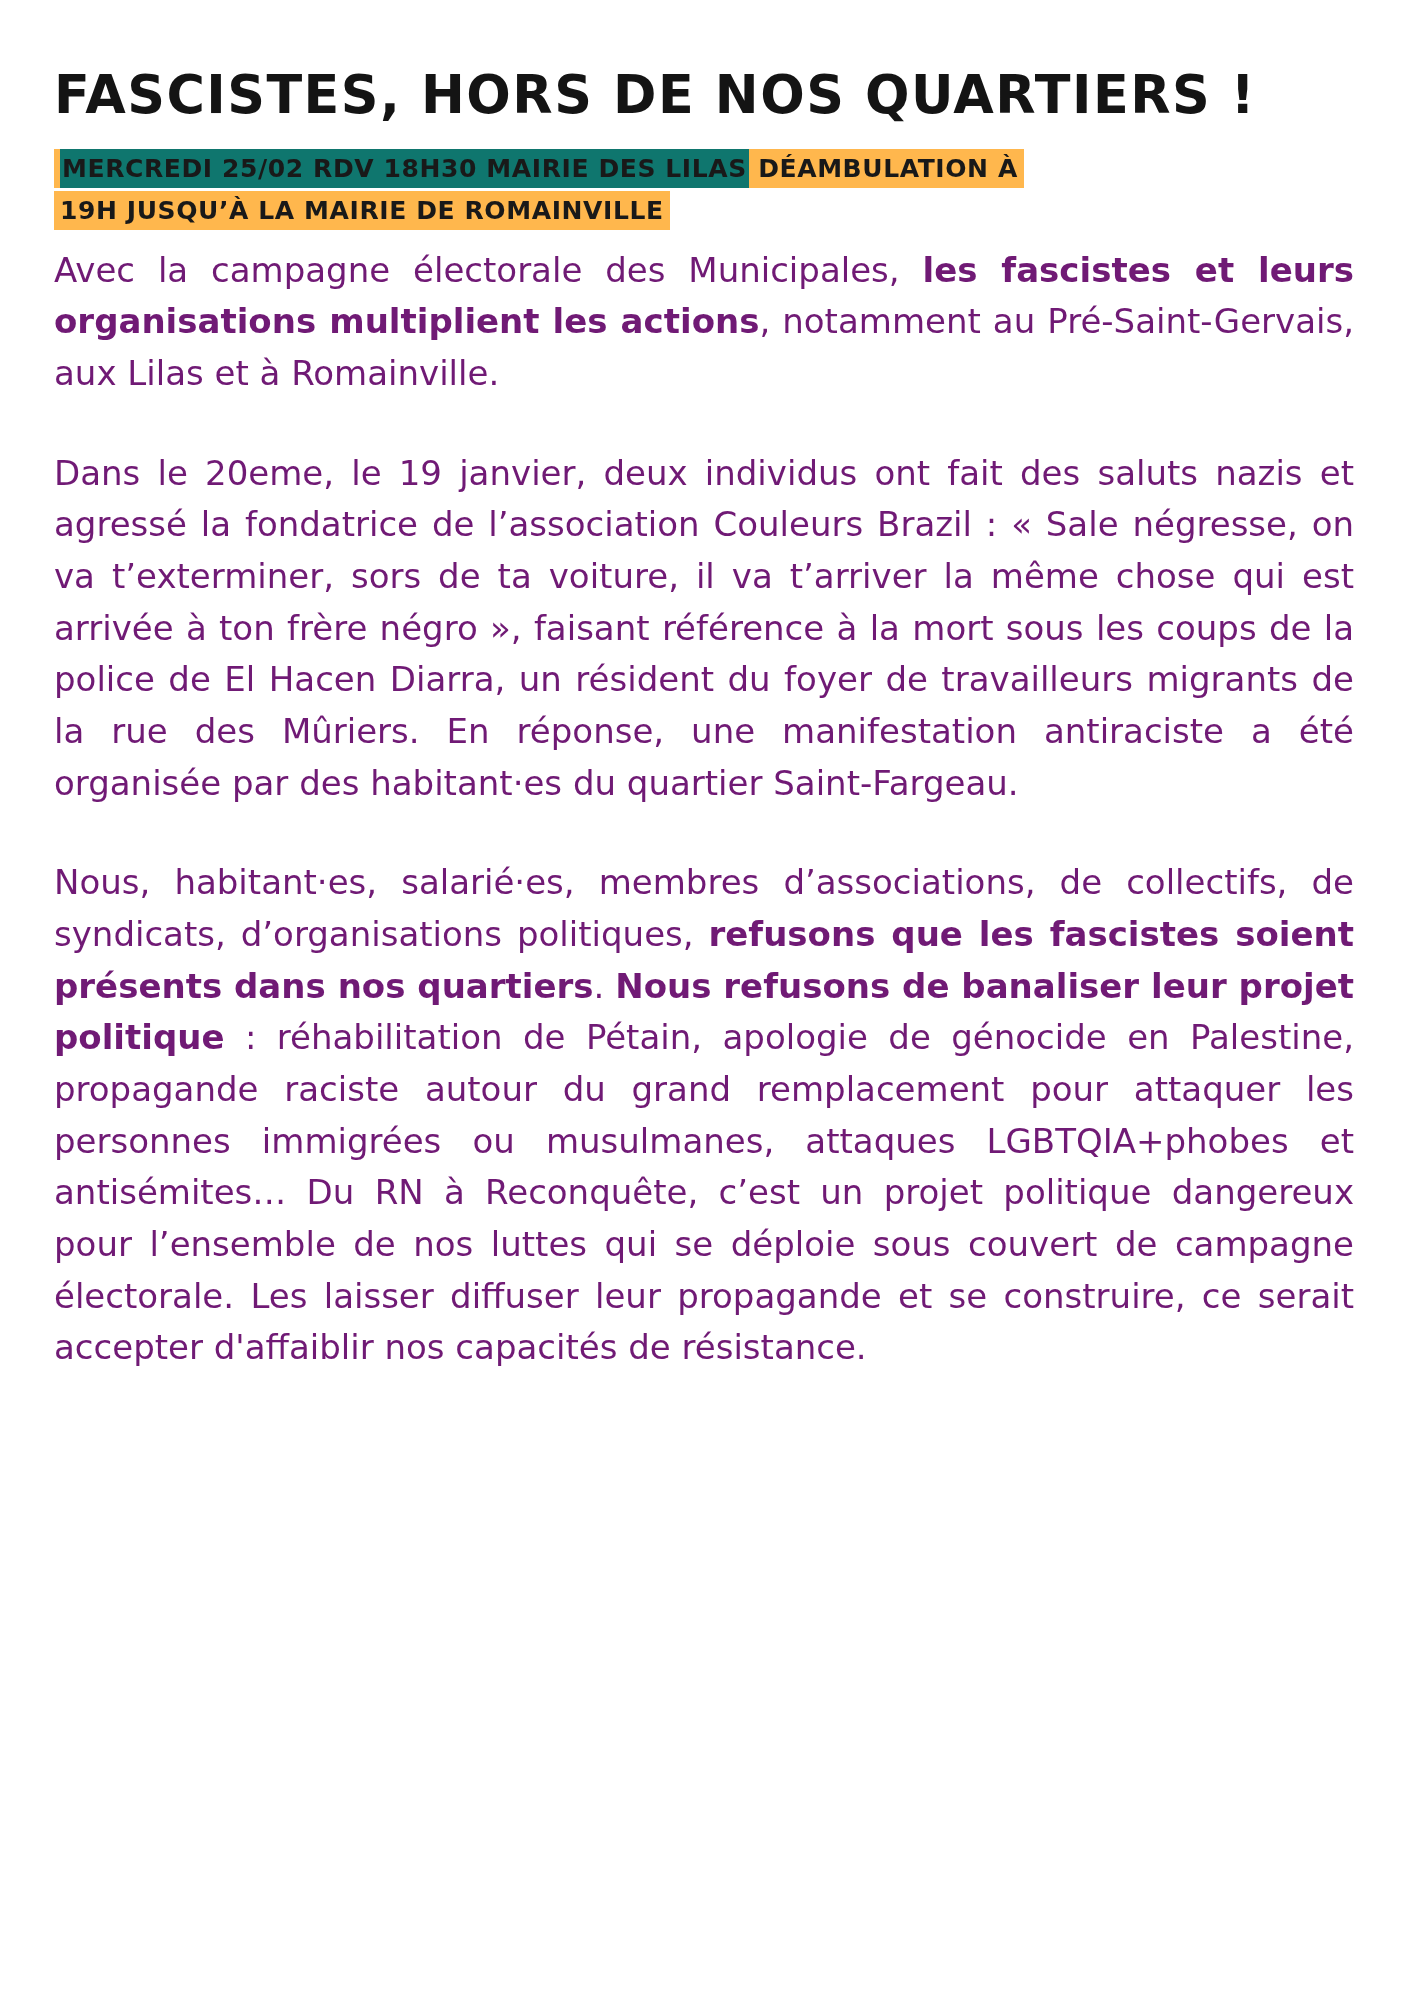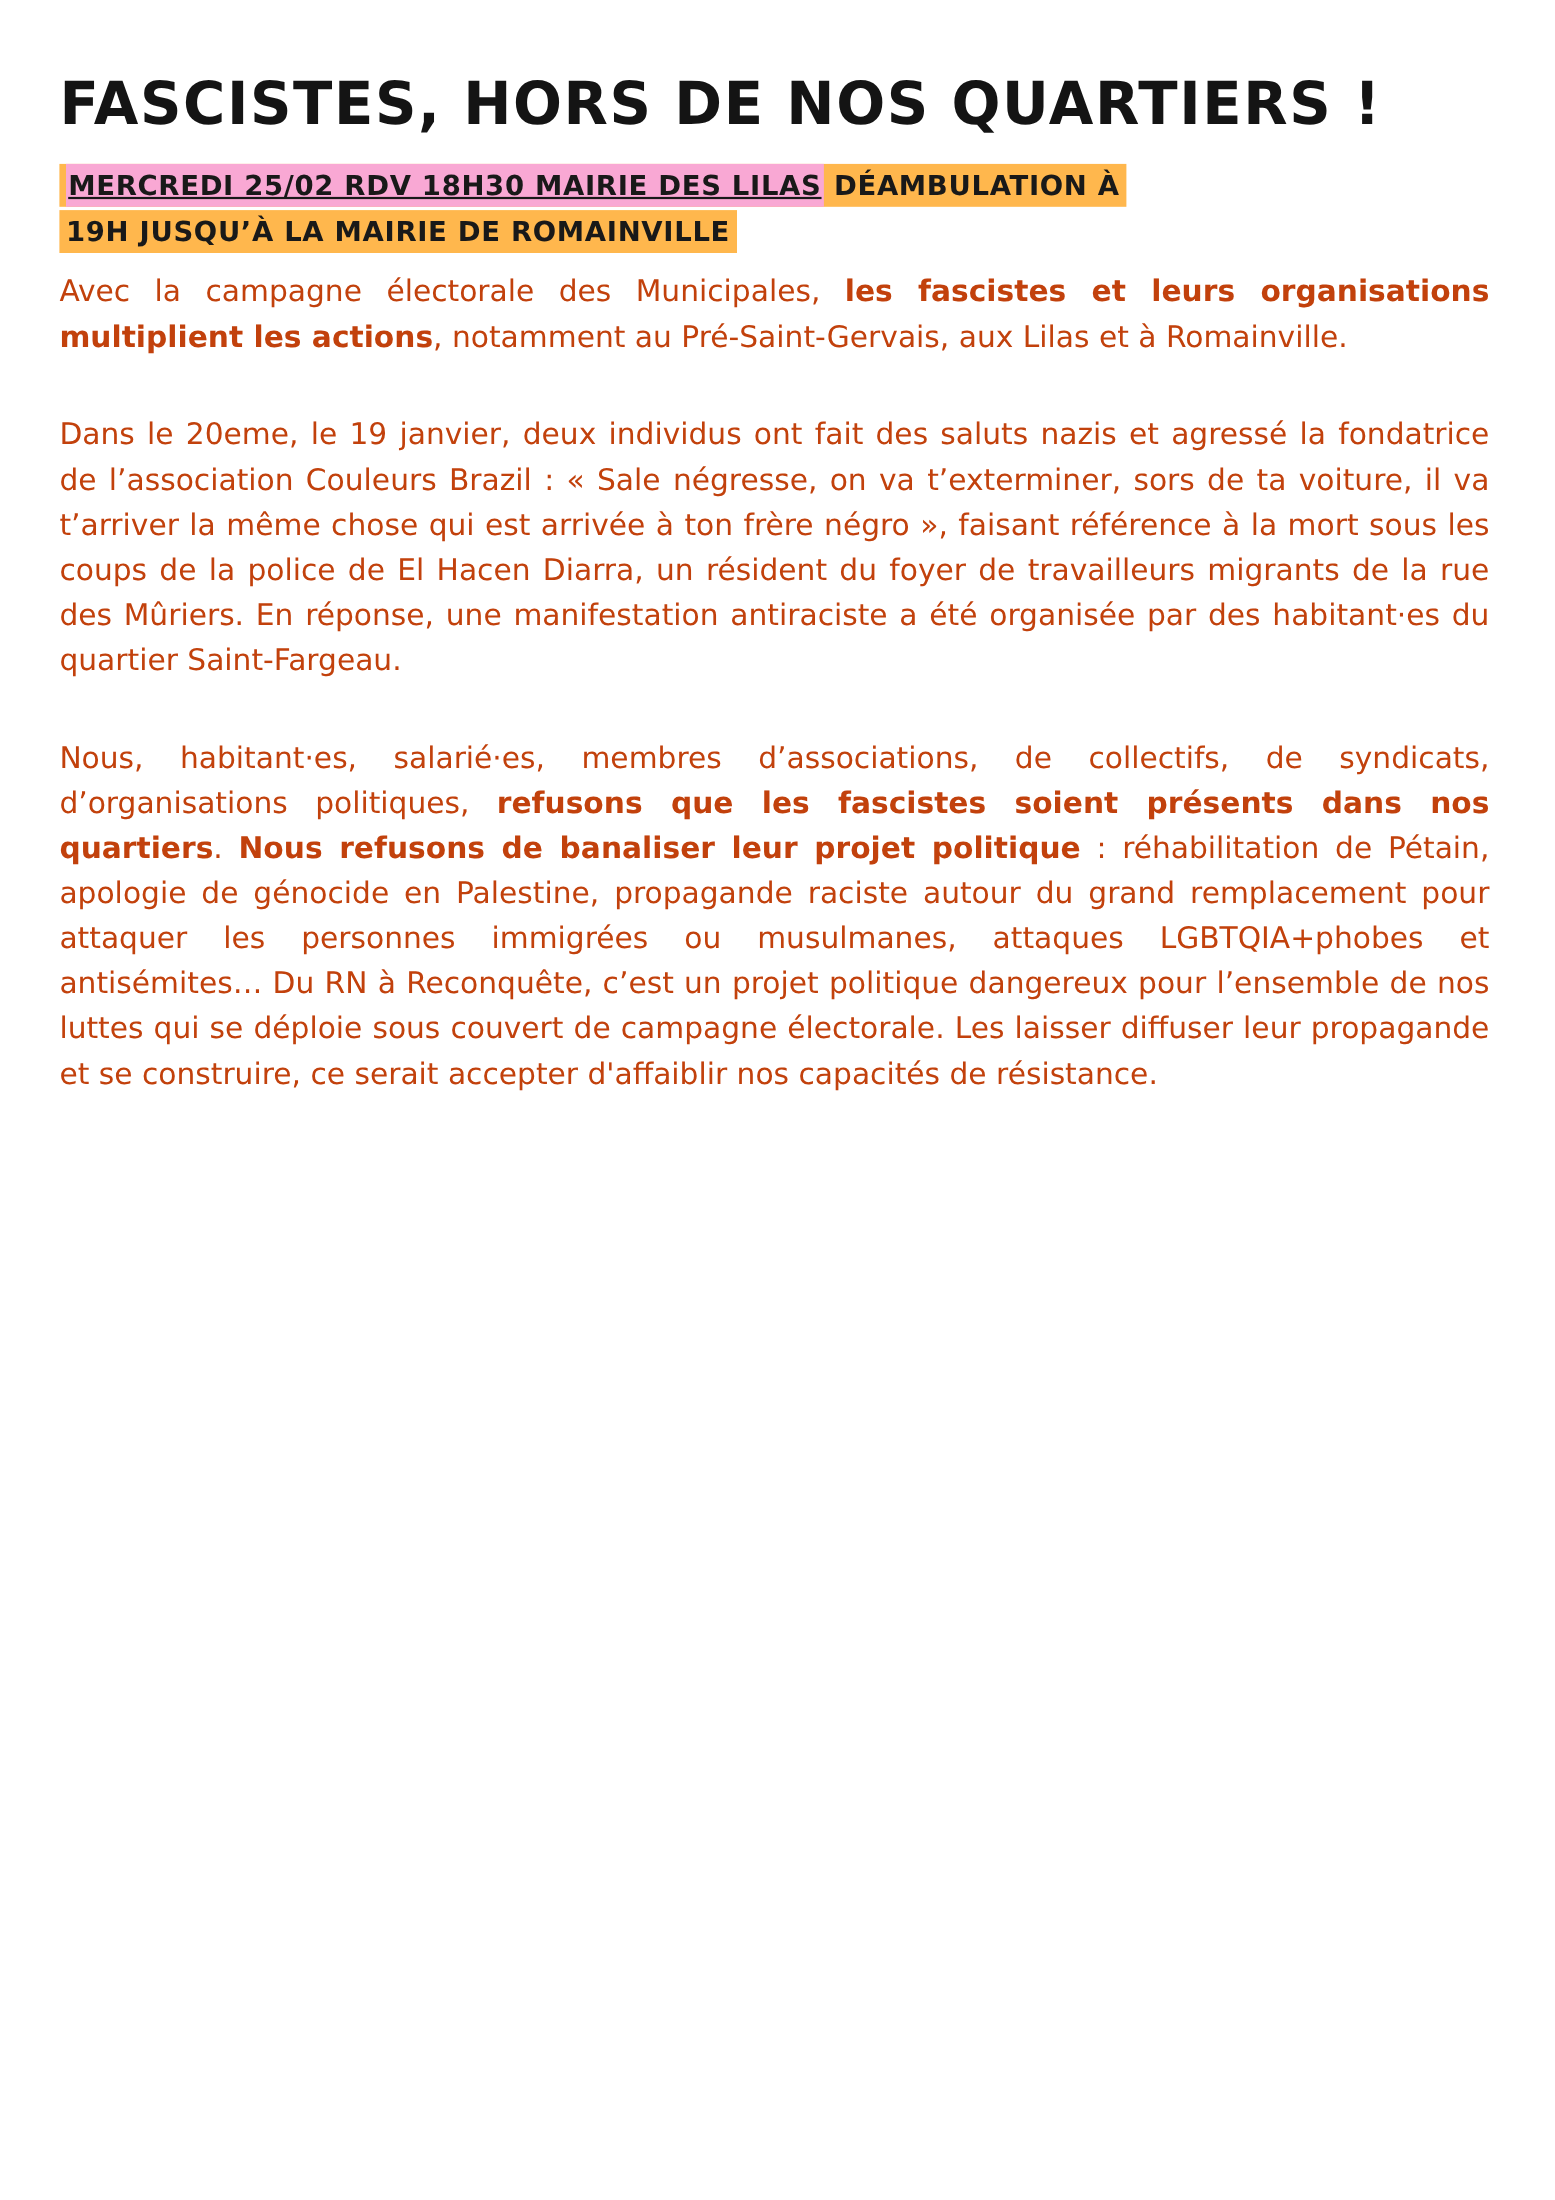--- a/index.html
+++ b/index.html
@@ -44,30 +44,29 @@
     background: #ffb74d;
     box-decoration-break: clone;
     -webkit-box-decoration-break: clone;
     padding: 5px 6px;
   }
   .banner-wrap {
     margin: 0 0 12px 0;
     max-width: 1010px;
   }
   .banner .hl {
-    background: #f9a8d4;
+    background: #0f766e;
     padding: 5px 2px;
-    text-decoration: underline;
   }
   p.body {
-    font-size: 27px;
+    font-size: 34px;
     line-height: 1.52;
     text-align: justify;
     margin: 0 0 10px 0;
-    color: #c2410c;
+    color: #701a75;
     hyphens: none;
   }
   p.gap {
     margin-top: 48px;
   }
   p.gap-sm {
     margin-top: 10px;
   }
   b {
     font-weight: 700;

